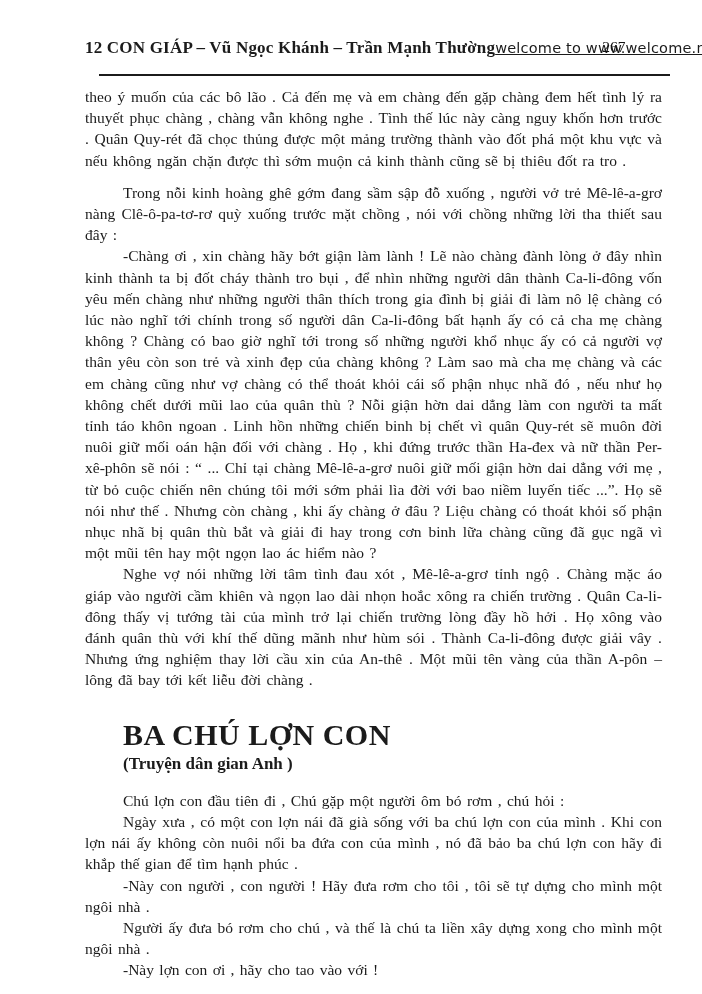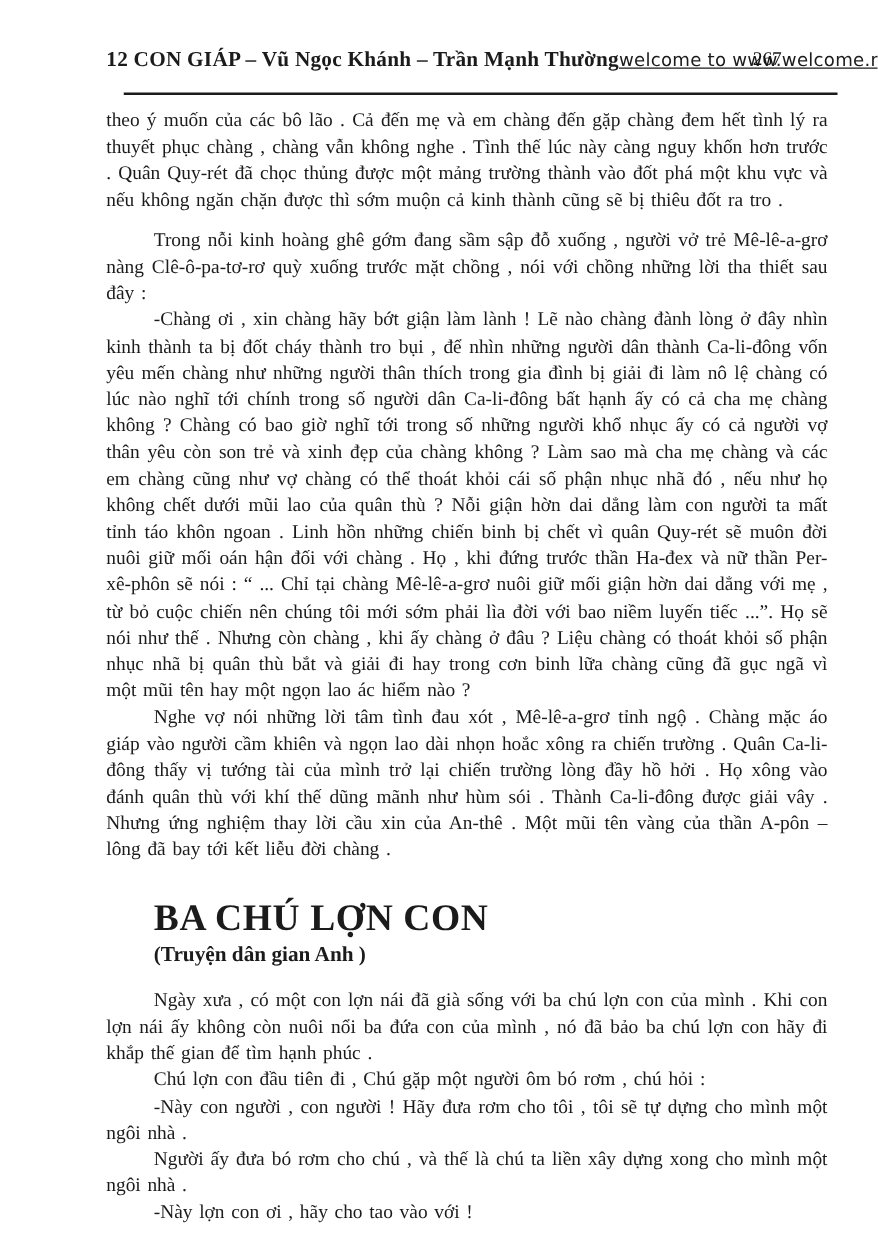--- a/index.html
+++ b/index.html
@@ -112,23 +112,23 @@
     <p class="gap-before">Trong nỗi kinh hoàng ghê gớm đang sầm sập đỗ xuống , người vở trẻ Mê-lê-a-grơ nàng Clê-ô-pa-tơ-rơ quỳ xuống trước mặt chồng , nói với chồng những lời tha thiết sau đây :</p>
 
     <p>-Chàng ơi , xin chàng hãy bớt giận làm lành ! Lẽ nào chàng đành lòng ở đây nhìn kinh thành ta bị đốt cháy thành tro bụi , để nhìn những người dân thành Ca-li-đông vốn yêu mến chàng như những người thân thích trong gia đình bị giải đi làm nô lệ chàng có lúc nào nghĩ tới chính trong số người dân Ca-li-đông bất hạnh ấy có cả cha mẹ chàng không ? Chàng có bao giờ nghĩ tới trong số những người khổ nhục ấy có cả người vợ thân yêu còn son trẻ và xinh đẹp của chàng không ? Làm sao mà cha mẹ chàng và các em chàng cũng như vợ chàng có thể thoát khỏi cái số phận nhục nhã đó , nếu như họ không chết dưới mũi lao của quân thù ? Nỗi giận hờn dai dẳng làm con người ta mất tỉnh táo khôn ngoan . Linh hồn những chiến binh bị chết vì quân Quy-rét sẽ muôn đời nuôi giữ mối oán hận đối với chàng . Họ , khi đứng trước thần Ha-đex và nữ thần Per-xê-phôn sẽ nói : “ ... Chỉ tại chàng Mê-lê-a-grơ nuôi giữ mối giận hờn dai dẳng với mẹ , từ bỏ cuộc chiến nên chúng tôi mới sớm phải lìa đời với bao niềm luyến tiếc ...”. Họ sẽ nói như thế . Nhưng còn chàng , khi ấy chàng ở đâu ? Liệu chàng có thoát khỏi số phận nhục nhã bị quân thù bắt và giải đi hay trong cơn binh lữa chàng cũng đã gục ngã vì một mũi tên hay một ngọn lao ác hiểm nào ?</p>
 
     <p>Nghe vợ nói những lời tâm tình đau xót , Mê-lê-a-grơ tỉnh ngộ . Chàng mặc áo giáp vào người cầm khiên và ngọn lao dài nhọn hoắc xông ra chiến trường . Quân Ca-li-đông thấy vị tướng tài của mình trở lại chiến trường lòng đầy hồ hởi . Họ xông vào đánh quân thù với khí thế dũng mãnh như hùm sói . Thành Ca-li-đông được  giải vây . Nhưng ứng nghiệm thay lời cầu xin của An-thê . Một mũi tên vàng của thần A-pôn –lông đã bay tới kết liễu đời chàng .</p>
 
     <h1 class="story2-heading">BA CHÚ LỢN CON</h1>
 
     <div class="story2-subtitle">(Truyện dân gian Anh )</div>
 
+    <p>Chú lợn con đầu tiên đi , Chú gặp một người ôm bó rơm , chú hỏi :</p>
+
     <p>Ngày xưa , có một con lợn nái đã già sống với ba chú lợn con của mình . Khi con lợn nái ấy không còn nuôi nổi ba đứa con của mình , nó đã bảo ba chú lợn con hãy đi khắp thế gian để tìm hạnh phúc .</p>
-
-    <p>Chú lợn con đầu tiên đi , Chú gặp một người ôm bó rơm , chú hỏi :</p>
 
     <p>-Này con người , con người ! Hãy đưa rơm cho tôi , tôi sẽ tự dựng cho mình một ngôi nhà .</p>
 
     <p>Người ấy đưa bó rơm cho chú , và thế là chú ta liền xây dựng xong cho mình một ngôi nhà .</p>
 
 
     <p>-Này lợn con ơi , hãy cho tao vào với !</p>
 
   </div>
 

